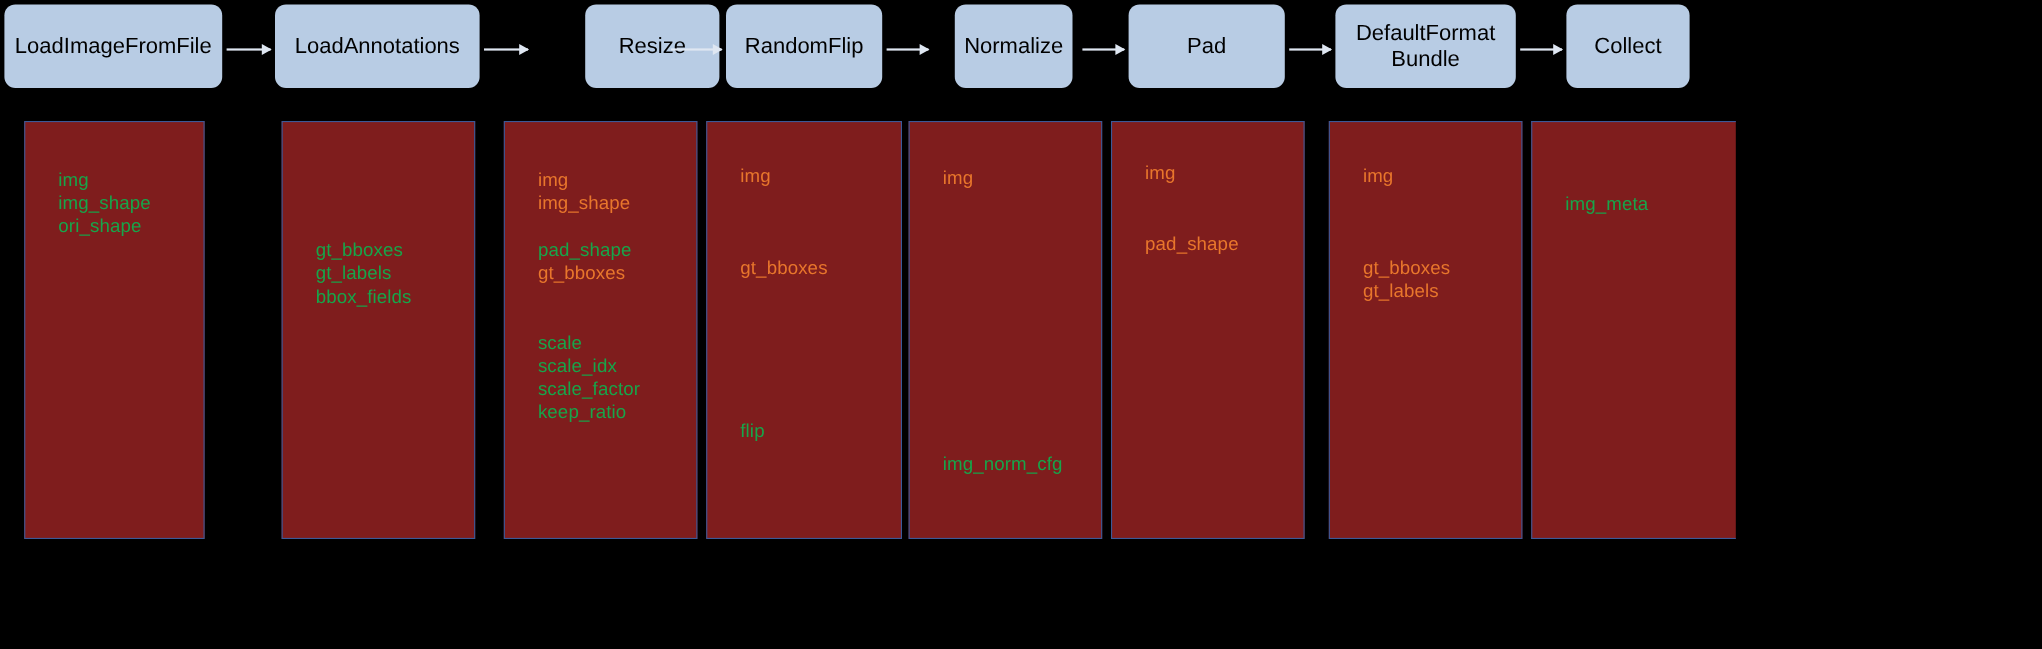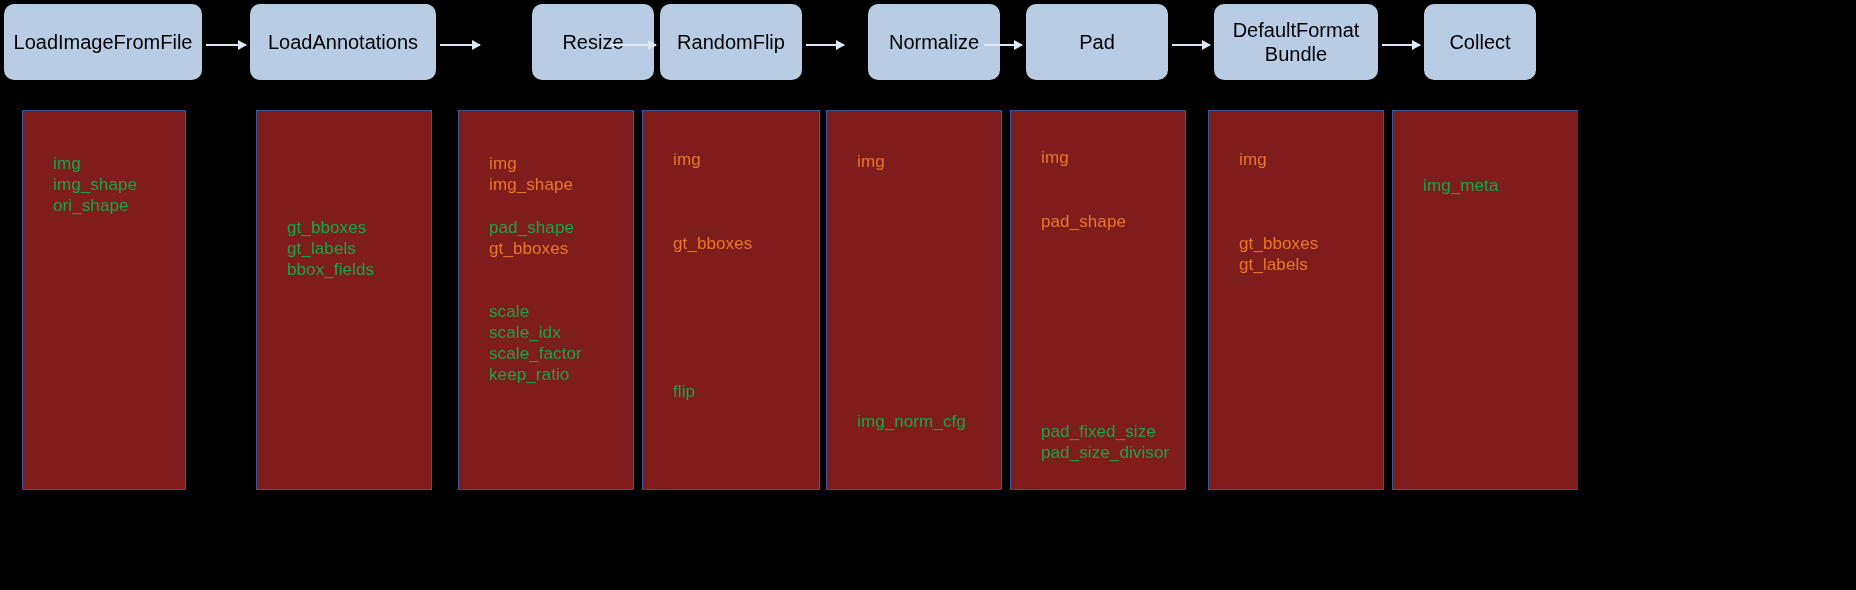--- a/index.html
+++ b/index.html
@@ -111,21 +111,21 @@
       </div>
       <div class="stage" style="left: 250px; top: 4px; width: 186px; height: 76px;">
         <span class="stage-label">LoadAnnotations</span>
       </div>
       <div class="stage" style="left: 484px; top: 4px; width: 122px; height: 76px; margin-left: 48px;">
         <span class="stage-label">Resize</span>
       </div>
       <div class="stage" style="left: 660px; top: 4px; width: 142px; height: 76px;">
         <span class="stage-label">RandomFlip</span>
       </div>
-      <div class="stage" style="left: 868px; top: 4px; width: 132px; height: 76px;">
+      <div class="stage" style="left: 868px; top: 4px; width: 107px; height: 76px;">
         <span class="stage-label">Normalize</span>
       </div>
       <div class="stage" style="left: 1026px; top: 4px; width: 142px; height: 76px;">
         <span class="stage-label">Pad</span>
       </div>
       <div class="stage" style="left: 1214px; top: 4px; width: 164px; height: 76px; justify-content: center;">
         <span class="stage-label">DefaultFormat
 Bundle</span>
       </div>
       <div class="stage" style="left: 1424px; top: 4px; width: 112px; height: 76px;">
@@ -189,24 +189,20 @@
           <div class="keyline new">img_norm_cfg</div>
         </div>
       </div>
       <div class="keycol" style="left: 1010px; width: 176px; height: 380px;">
         <div class="keygroup" style="top: 36px;">
           <div class="keyline upd">img</div>
         </div>
         <div class="keygroup" style="top: 100px;">
           <div class="keyline upd">pad_shape</div>
         </div>
-        <div class="keygroup" style="top: 310px;">
-          <div class="keyline new">pad_fixed_size</div>
-          <div class="keyline new">pad_size_divisor</div>
-        </div>
       </div>
       <div class="keycol" style="left: 1208px; width: 176px; height: 380px;">
         <div class="keygroup" style="top: 38px;">
           <div class="keyline upd">img</div>
         </div>
         <div class="keygroup" style="top: 122px;">
           <div class="keyline upd">gt_bboxes</div>
           <div class="keyline upd">gt_labels</div>
         </div>
       </div>

